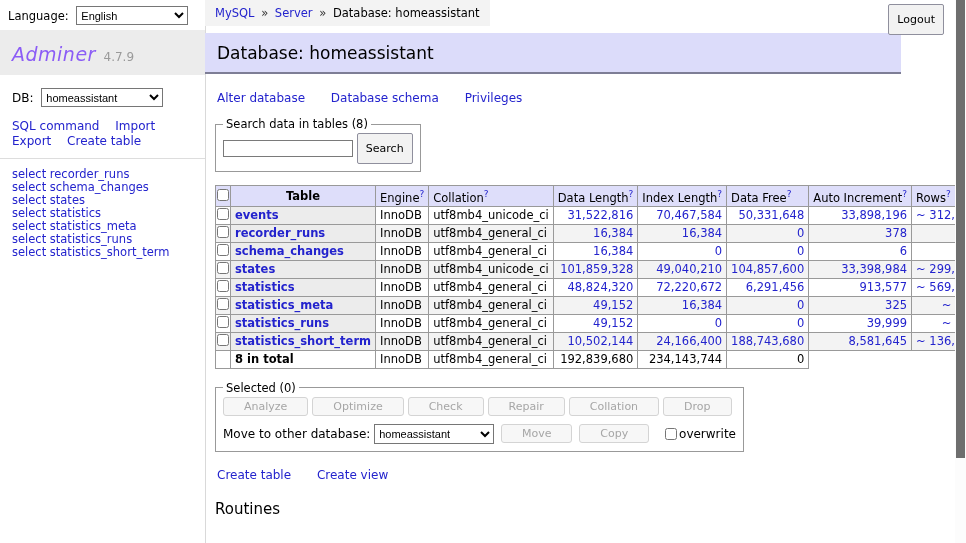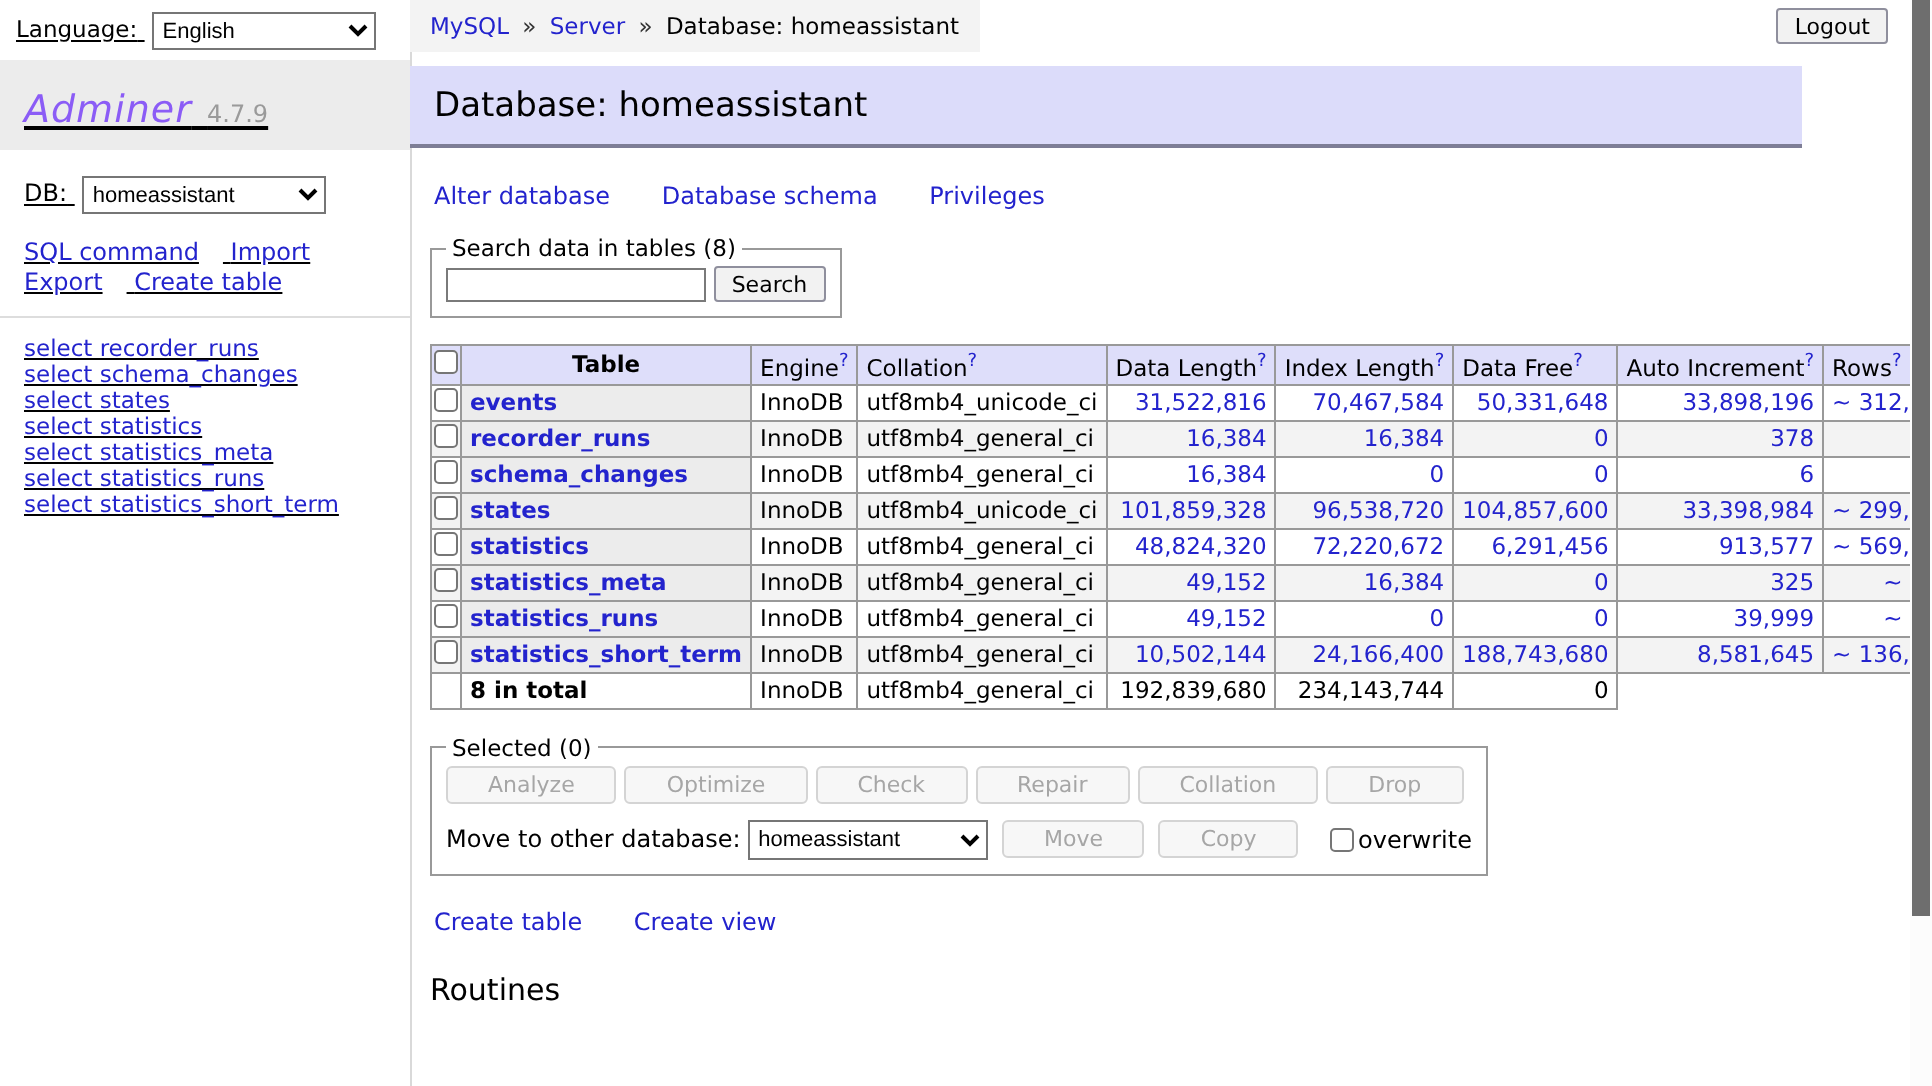--- a/index.html
+++ b/index.html
@@ -6,21 +6,21 @@
   html,body { margin:0; padding:0; }
   body {
     width:966px; height:543px; overflow:hidden; position:relative;
     background:#fff; color:#000;
     font-family:"DejaVu Sans","Liberation Sans",sans-serif; font-size:12px;
   }
   a { color:#2323cd; text-decoration:none; cursor:pointer; }
 
   
   .sidebar { position:absolute; left:0; top:0; width:206px; height:543px;
-             border-right:1px solid #d9d9d9; background:#fff;text-decoration:underline; }
+             border-right:1px solid #d9d9d9; background:#fff; }
   .lang-row { padding:6px 8px 5px; font-size:11.5px; }
   .lang-row select { width:112px; font-size:11px; margin-left:4px; border:1px solid #767676; background:#fff; height:19px; }
   h1.logo-bar { margin:0; background:#ececec; padding:9px 12px 8px; font-weight:normal; }
   .logo { font-style:italic; font-size:19px; color:#8b5cf6; letter-spacing:.5px; }
   .ver  { font-size:12px; color:#9a9a9a; }
   .db-row { padding:13px 12px 2px; font-size:12px; }
   .db-row select { width:122px; font-size:11px; margin-left:4px; border:1px solid #767676; background:#fff; height:19px; }
   .side-links { margin:10px 12px 0; width:166px; line-height:15px; }
   .side-links a { margin-right:12px; white-space:nowrap; }
   .side-sep { border-top:1px solid #ddd; margin:9px 0; }
@@ -33,21 +33,21 @@
   .breadcrumb .sep { color:#333; margin:0 3px; }
   h2.page-title { margin:7px 0 0; background:#dcdcfa; border-bottom:2px solid #7e7e96;
                   padding:10px 12px 9px; font-size:17px; font-weight:normal; }
   .obj-links { margin:17px 0 0 12px; }
   .obj-links a { margin-right:22px;text-align:right; }
   h3 { font-weight:normal; font-size:15px; margin:18px 0 0 10px; }
   fieldset { border:1px solid #999; margin:12px 0 0 10px; padding:2px 7px 7px; display:inline-block; }
   legend { font-size:11.5px; padding:0 3px; }
   .search-input { width:130px; height:17px; border:1px solid #7a7a7a; font-size:11px; padding:0 2px; vertical-align:middle; }
   .btn { font-size:11px; font-family:inherit; background:#f2f2f2; border:1px solid #8f8f9d;
-         border-radius:2px; padding:1px 8px; height:18px; vertical-align:middle; }
+         border-radius:2px; padding:1px 8px; height:31px; vertical-align:middle; }
   .dbtn { font-size:11px; font-family:inherit; color:#a6a6a6; background:#f7f7f7;
           border:1px solid #d4d4d4; border-radius:3px; padding:2px 20px; margin-right:4px; }
   .logout { position:absolute; top:4px; right:22px; }
 
   
   table.data { border-collapse:collapse; table-layout:fixed; margin:13px 0 0 10px; font-size:11.5px; }
   .data td, .data th { border:1px solid #999; padding:1px 4px; height:18px; line-height:14px;
                        overflow:hidden; white-space:nowrap; }
   .data thead td, .data thead th { background:#dedefa; }
   .data thead th { text-align:center; font-weight:bold; }
@@ -195,21 +195,21 @@
           <td class="num"><a href="#">0</a></td>
           <td class="num"><a href="#">6</a></td>
           <td class="num"><a href="#">~ 3</a></td>
         </tr>
         <tr class="stripe">
           <td class="check"><input type="checkbox" style=""></td>
           <th><a class="tname" href="#">states</a></th>
           <td>InnoDB</td>
           <td>utf8mb4_unicode_ci</td>
           <td class="num"><a href="#">101,859,328</a></td>
-          <td class="num"><a href="#">96,538,720</a></td>
+          <td class="num"><a href="#">49,040,210</a></td>
           <td class="num"><a href="#">104,857,600</a></td>
           <td class="num"><a href="#">33,398,984</a></td>
           <td class="num"><a href="#">~ 299,833</a></td>
         </tr>
         <tr>
           <td class="check"><input type="checkbox" style=""></td>
           <th><a class="tname" href="#">statistics</a></th>
           <td>InnoDB</td>
           <td>utf8mb4_general_ci</td>
           <td class="num"><a href="#">48,824,320</a></td>

